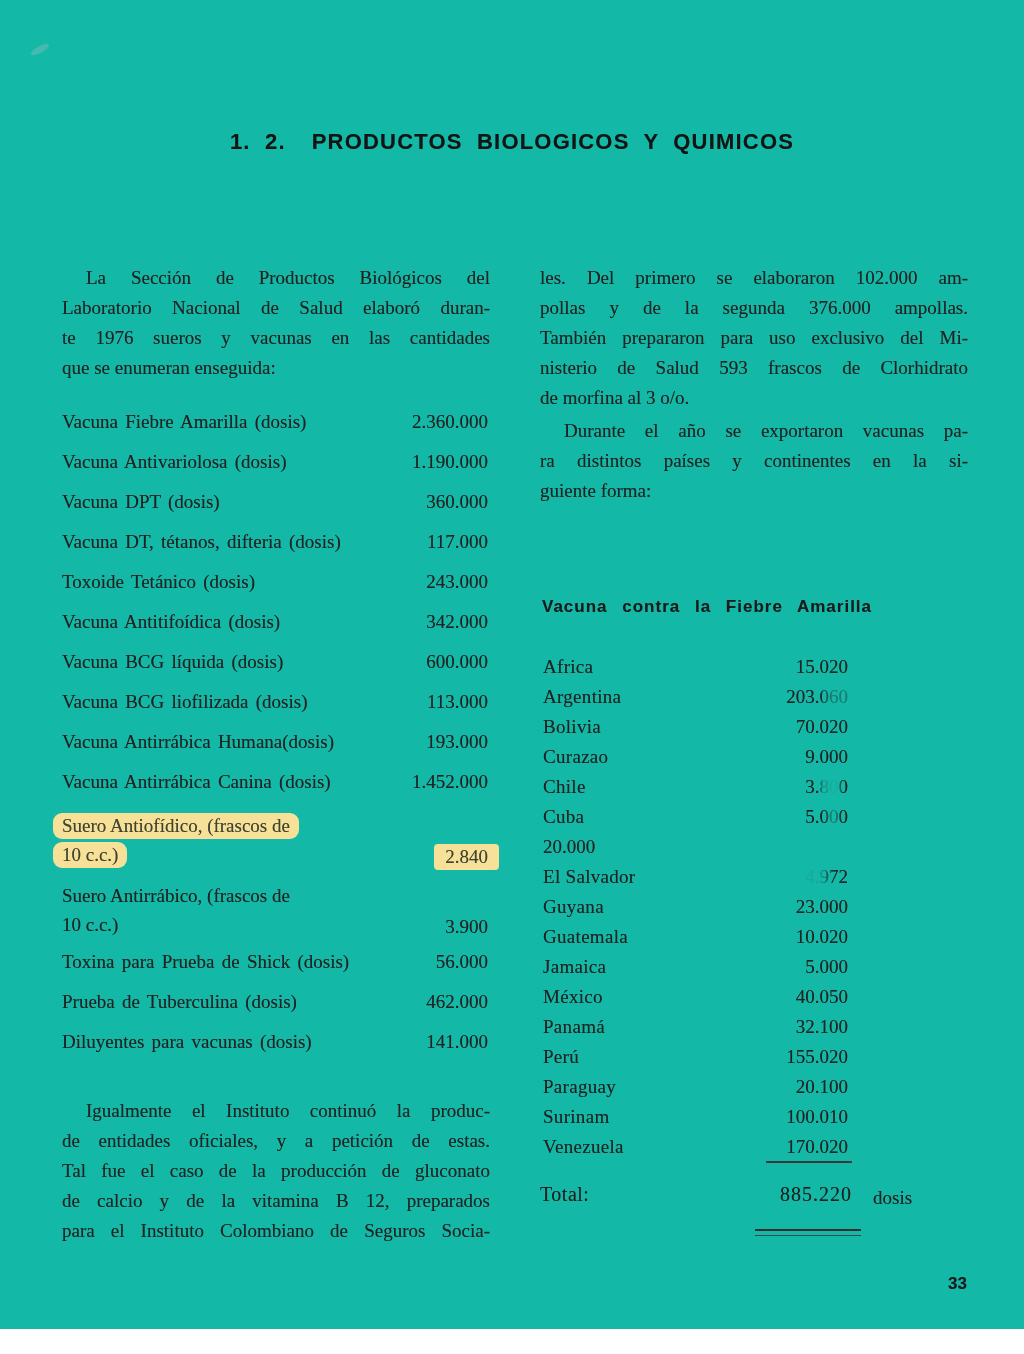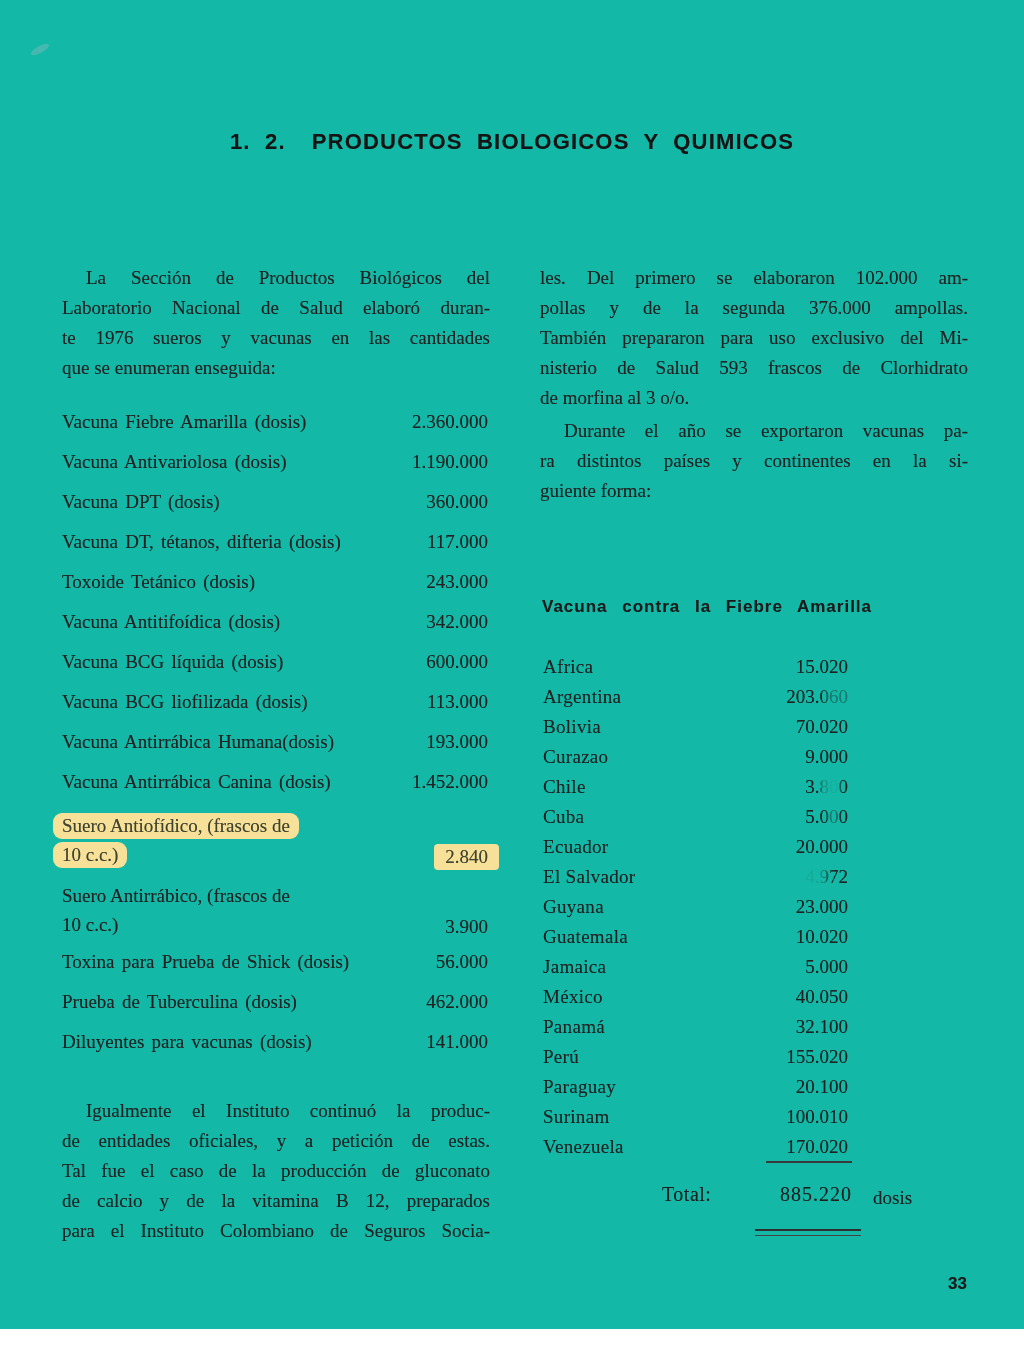--- a/index.html
+++ b/index.html
@@ -61,21 +61,21 @@
   .fade-chile{ -webkit-mask-image:linear-gradient(90deg,#000 0 30%,rgba(0,0,0,.22) 42% 52%,rgba(0,0,0,.05) 56% 76%,#000 87%);
                        mask-image:linear-gradient(90deg,#000 0 30%,rgba(0,0,0,.22) 42% 52%,rgba(0,0,0,.05) 56% 76%,#000 87%); }
   .fade-cuba { -webkit-mask-image:linear-gradient(90deg,#000 0 46%,rgba(0,0,0,.38) 58% 72%,#000 85%);
                        mask-image:linear-gradient(90deg,#000 0 46%,rgba(0,0,0,.38) 58% 72%,#000 85%); }
   .fade-salv { -webkit-mask-image:linear-gradient(90deg,rgba(0,0,0,.08) 0 26%,rgba(0,0,0,.22) 38%,rgba(0,0,0,.75) 58%,#000 72%);
                        mask-image:linear-gradient(90deg,rgba(0,0,0,.08) 0 26%,rgba(0,0,0,.22) 38%,rgba(0,0,0,.75) 58%,#000 72%); }
 
   
   .total { position:absolute; left:540px; top:1183px; width:312px;
     display:flex; align-items:baseline; font-size:20px; color:#1f1f1f; }
-  .total .tl { margin-left:122px; letter-spacing:.5px; }
+  .total .tl { letter-spacing:.5px; }
   .total .tv { margin-left:auto; letter-spacing:1px; }
   .tunit { position:absolute; left:873px; top:1187px; font-size:19px; }
   .drule { position:absolute; left:755px; top:1229px; width:106px; height:4px;
     border-top:2.5px solid #2e2e2e; border-bottom:1.5px solid #444; }
 
   .pagenum { position:absolute; left:948px; top:1274px;
     font-family:"Liberation Sans", sans-serif; font-weight:700; font-size:17px; color:#1a1a1a; }
 </style>
 </head>
 <body>
@@ -211,21 +211,20 @@
     </div>
     <div class="crow">
       <div class="cname">Chile</div>
       <div class="cval fade-chile">3.800</div>
     </div>
     <div class="crow">
       <div class="cname">Cuba</div>
       <div class="cval fade-cuba">5.000</div>
     </div>
     <div class="crow">
-      <div class="cname">Ecuador</div>
       <div class="cval">20.000</div>
     </div>
     <div class="crow">
       <div class="cname">El Salvador</div>
       <div class="cval fade-salv">4.972</div>
     </div>
     <div class="crow">
       <div class="cname">Guyana</div>
       <div class="cval">23.000</div>
     </div>

